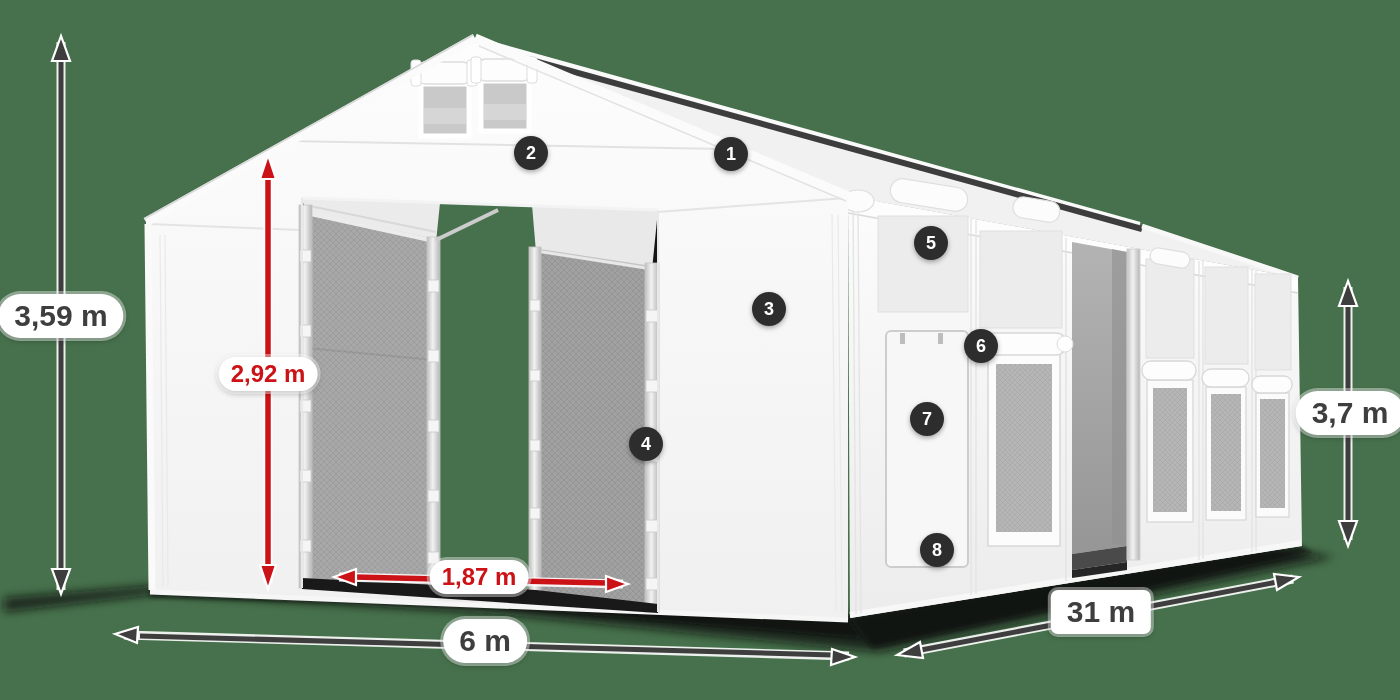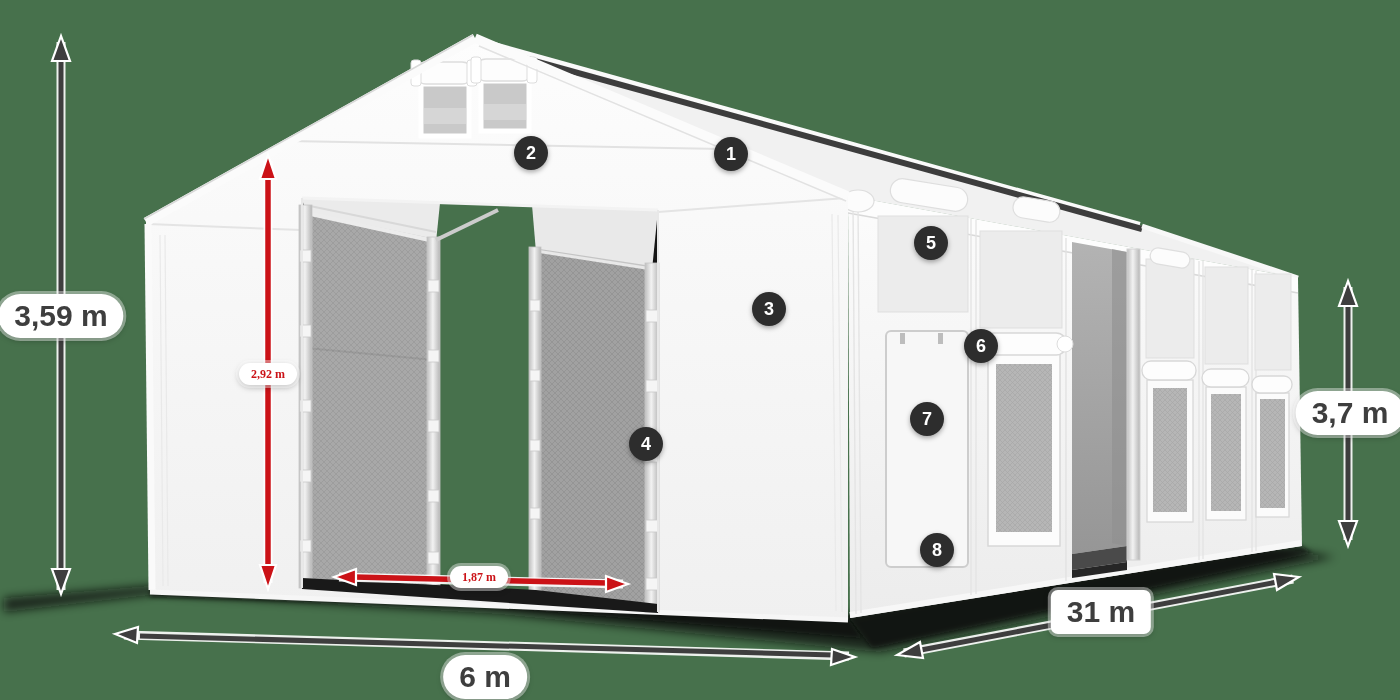--- a/index.html
+++ b/index.html
@@ -10,21 +10,21 @@
   }
   .scene { position:absolute; left:0; top:0; width:1400px; height:700px; display:block; }
   .pill {
     position:absolute; transform:translate(-50%,-50%);
     background:#fff; color:#3E3E3E;
     font-family:"Liberation Sans", sans-serif;
     font-weight:bold; font-size:30px; line-height:1;
     padding:7px 16px; border-radius:999px; white-space:nowrap;
     box-shadow:0 0 0 3px rgba(255,255,255,.40), 0 2px 6px rgba(0,0,0,.35);
   }
-  .pill.red { color:#CB1217; font-size:12px; padding:5px 12px;font-family:Liberation Serif, serif; }
+  .pill.red { color:#CB1217; font-size:24px; padding:5px 12px; }
   .callout {
     position:absolute; transform:translate(-50%,-50%);
     width:34px; height:34px; border-radius:50%;
     background:#2D2D2D; color:#fff;
     font-family:"Liberation Sans", sans-serif; font-weight:bold; font-size:18px;
     display:flex; align-items:center; justify-content:center;
     box-shadow:0 2px 5px rgba(0,0,0,.35);
   }
 </style>
 </head>
@@ -275,21 +275,21 @@
     <line x1="904" y1="653" x2="1293" y2="579" stroke="#ffffff" stroke-width="9" opacity="0.9"></line>
     <line x1="921" y1="650" x2="1277" y2="582" stroke="#3E3E3E" stroke-width="5"></line>
     <polygon points="897,655 923,658 920,642" fill="#3E3E3E" stroke="#ffffff" stroke-width="2.2"></polygon>
     <polygon points="1299,577 1274,574 1277,590" fill="#3E3E3E" stroke="#ffffff" stroke-width="2.2"></polygon>
   </g>
 </svg>
 
   <div class="pill" style="left:61px; top:316px;">3,59 m</div>
   <div class="pill red" style="left:268px; top:374px;">2,92 m</div>
   <div class="pill red" style="left:479px; top:577px;">1,87 m</div>
-  <div class="pill" style="left:485px; top:641px;margin-top:36px;">6 m</div>
+  <div class="pill" style="left:485px; top:641px;">6 m</div>
   <div class="pill" style="left:1101px; top:612px;border-radius:7px;">31 m</div>
   <div class="pill" style="left:1350px; top:413px;">3,7 m</div>
 
   <div class="callout" style="left:731px; top:154px;">1</div>
   <div class="callout" style="left:531px; top:153px;">2</div>
   <div class="callout" style="left:769px; top:309px;">3</div>
   <div class="callout" style="left:646px; top:444px;">4</div>
   <div class="callout" style="left:931px; top:243px;">5</div>
   <div class="callout" style="left:981px; top:346px;">6</div>
   <div class="callout" style="left:927px; top:419px;">7</div>

